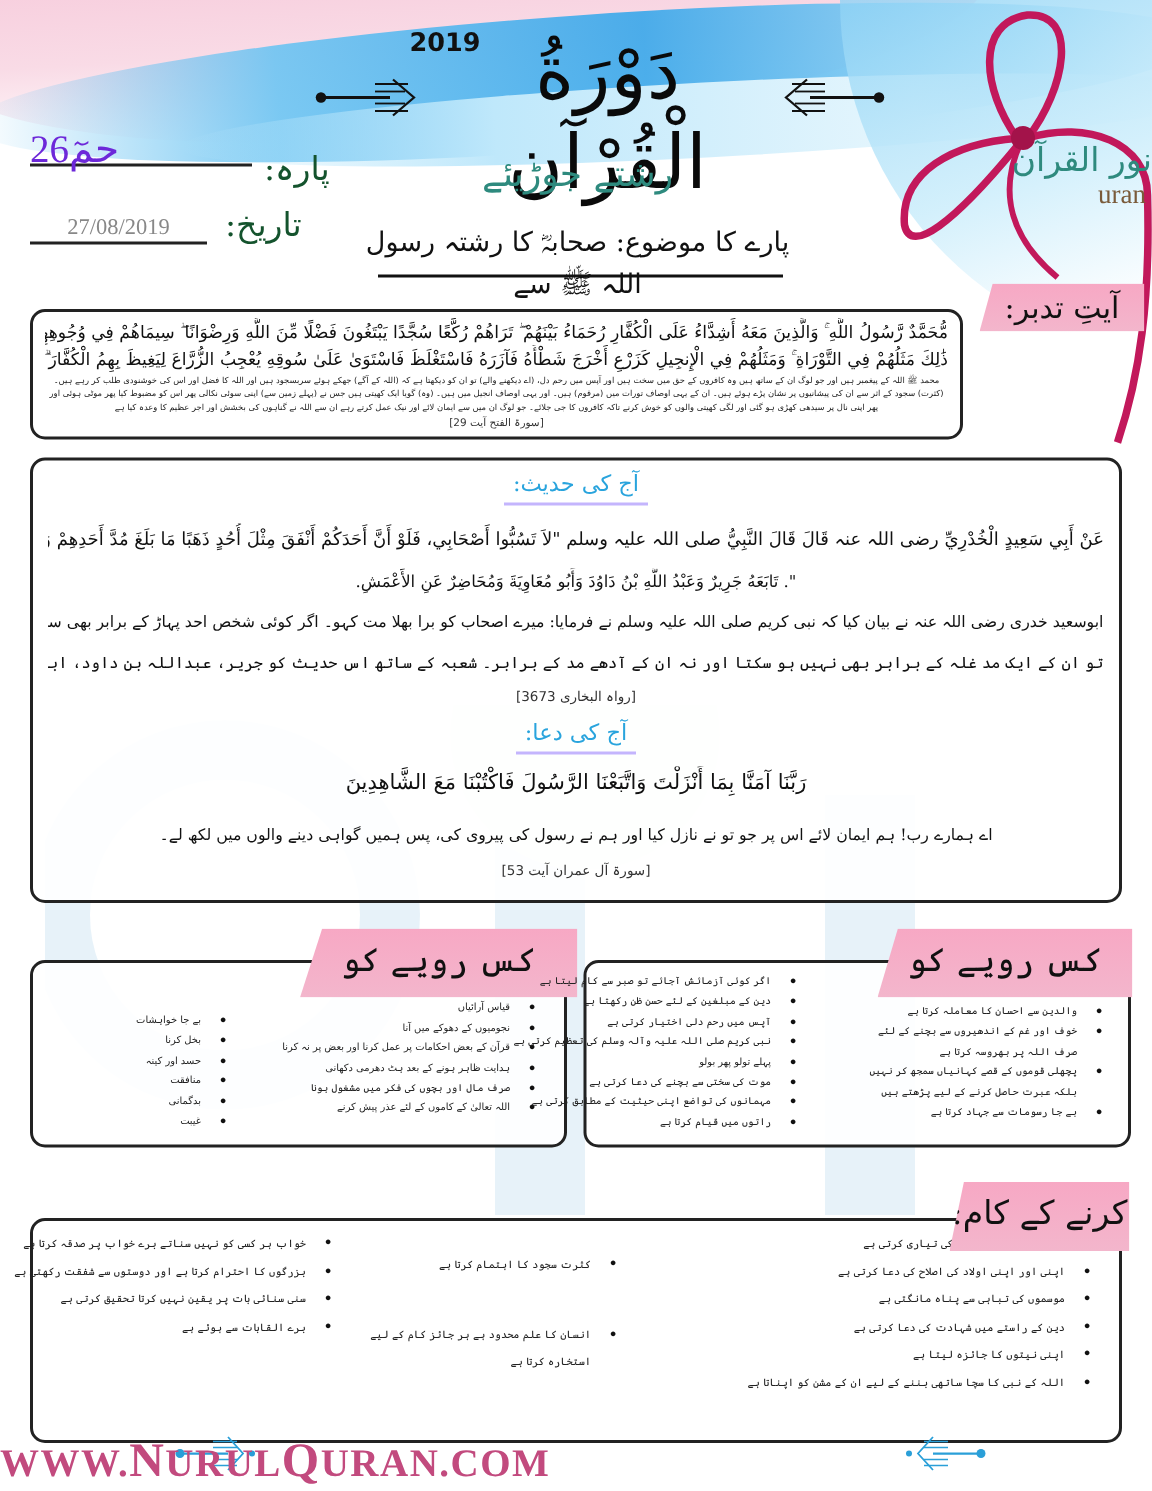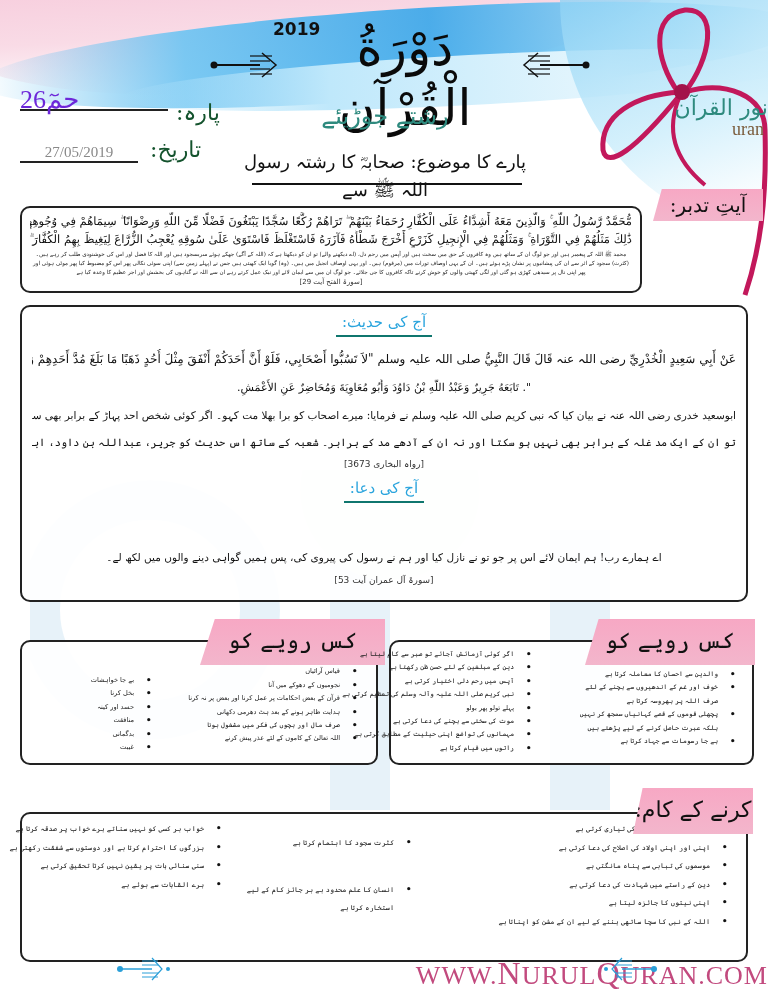--- a/index.html
+++ b/index.html
@@ -89,21 +89,21 @@
   .box-adopt { left: 389px; top: 640px; width: 365px; height: 125px; }
   .box-todo { left: 20px; top: 812px; width: 728px; height: 150px; }
 
   .ar-line { direction: rtl; text-align: center; font-family: "DejaVu Serif", serif; color: #111; white-space: nowrap; overflow: hidden; }
   .ayat-ar1 { position: absolute; left: 8px; right: 8px; top: 4px; font-size: 11.5px; line-height: 18px; }
   .ayat-ar2 { position: absolute; left: 8px; right: 8px; top: 22px; font-size: 11.5px; line-height: 18px; }
   .ayat-ur  { position: absolute; left: 8px; right: 8px; top: 42px; font-size: 5.6px; line-height: 9px; text-align: center; direction: rtl; white-space: normal; color: #222; }
   .ayat-ref { position: absolute; left: 0; right: 0; top: 70px; font-size: 7px; text-align: center; direction: rtl; color: #333; }
 
   .sec-head { position: absolute; left: 0; right: 0; direction: rtl; text-align: center; font-family: "DejaVu Serif", serif; font-size: 15px; color: #29a4dd; }
-  .sec-head span { display: inline-block; padding: 0 6px 4px; border-bottom: 2px solid #0f766e; }
+  .sec-head span { display: inline-block; padding: 0 6px 4px; border-bottom: 2px solid #c4b5fd; }
   .hadith-head { top: 6px; }
   .hadith-ar1 { position: absolute; left: 10px; right: 10px; top: 42px; font-size: 12px; line-height: 20px; }
   .hadith-ar2 { position: absolute; left: 10px; right: 10px; top: 72px; font-size: 11px; line-height: 18px; }
   .hadith-ur1 { position: absolute; left: 10px; right: 10px; top: 97px; font-size: 10.5px; line-height: 22px; text-align: right; }
   .hadith-ur2 { position: absolute; left: 10px; right: 10px; top: 124px; font-size: 10.5px; line-height: 22px; text-align: right; }
   .hadith-ref { position: absolute; left: 0; right: 0; top: 152px; font-size: 9px; text-align: center; direction: rtl; color: #333; }
   .dua-head { top: 172px; }
   .dua-ar { position: absolute; left: 10px; right: 10px; top: 204px; font-size: 14px; line-height: 22px; }
   .dua-ur { position: absolute; left: 10px; right: 10px; top: 240px; font-size: 10.5px; line-height: 20px; }
   .dua-ref { position: absolute; left: 0; right: 0; top: 268px; font-size: 9px; text-align: center; direction: rtl; color: #333; }
@@ -119,22 +119,22 @@
   .leave-col-right { right: 14px; top: 10px; width: 190px; }
   .leave-col-left  { right: 220px; top: 32px; width: 120px; }
   .adopt-col-left  { right: 216px; top: 6px; width: 160px; padding-left: 12px; }
   .adopt-col-right { right: 12px; top: 26px; width: 170px; }
   .todo-col1 { right: 14px; top: 6px; width: 290px; }
   .todo-col2 { right: 330px; top: 20px; width: 170px; }
   .todo-col3 { right: 520px; top: 6px; width: 200px; }
 
   
   .footer-url {
-    position: absolute; left: 0; right: 0; top: 955px; text-align: right;
-    font-family: "Liberation Serif", serif; font-size: 26px; color: #c24a7e; letter-spacing: 1px;
+    position: absolute; left: 0; right: 0; top: 955px; text-align: left;
+    font-family: "Liberation Serif", serif; font-size: 26px; color: #c24a7e; letter-spacing: 1px; font-weight: bold;
   }
   .footer-url .cap { font-size: 32px; }
   .foot-arrow { position: absolute; top: 957px; }
   .fa-left { left: 116px; }
   .fa-right { left: 602px; }
 </style>
 </head>
 <body>
 
 <div class="bg-wave-pink"></div>
@@ -177,21 +177,21 @@
   <line x1="10" y1="9" x2="30" y2="9" stroke="#111" stroke-width="1.2"></line>
   <line x1="10" y1="17" x2="30" y2="17" stroke="#111" stroke-width="1.2"></line>
   <line x1="8" y1="22" x2="30" y2="22" stroke="#111" stroke-width="1.2"></line>
   <path d="M18 1 L4 13 L18 25" fill="none" stroke="#111" stroke-width="1.5"></path>
 </svg>
 
 <div class="subtitle">رشتے جوڑیئے</div>
 
 <div class="para-value">26حمٓ</div>
 <div class="para-label">پارہ:</div>
-<div class="date-value">27/05/2019</div>
+<div class="date-value">27/08/2019</div>
 <div class="date-label">تاریخ:</div>
 
 <div class="topic">پارے کا موضوع: صحابہؓ کا رشتہ رسول اللہ ﷺ سے</div>
 <div class="topic-line"></div>
 
 <div class="logo-box">
   <div class="logo-ar">نور القرآن</div>
   <div class="logo-en">uran</div>
 </div>
 
@@ -205,20 +205,21 @@
 
 <div class="box box-hadith">
   <div class="sec-head hadith-head"><span>آج کی حدیث:</span></div>
   <div class="ar-line hadith-ar1">عَنْ أَبِي سَعِيدٍ الْخُدْرِيِّ رضی اللہ عنہ قَالَ قَالَ النَّبِيُّ صلی اللہ علیہ وسلم "لاَ تَسُبُّوا أَصْحَابِي، فَلَوْ أَنَّ أَحَدَكُمْ أَنْفَقَ مِثْلَ أُحُدٍ ذَهَبًا مَا بَلَغَ مُدَّ أَحَدِهِمْ وَلاَ نَصِيفَهُ</div>
   <div class="ar-line hadith-ar2">". تَابَعَهُ جَرِيرٌ وَعَبْدُ اللَّهِ بْنُ دَاوُدَ وَأَبُو مُعَاوِيَةَ وَمُحَاضِرٌ عَنِ الأَعْمَشِ.</div>
   <div class="ar-line hadith-ur1">ابوسعید خدری رضی اللہ عنہ نے بیان کیا کہ نبی کریم صلی اللہ علیہ وسلم نے فرمایا: میرے اصحاب کو برا بھلا مت کہو۔ اگر کوئی شخص احد پہاڑ کے برابر بھی سونا (اللہ کی راہ میں) خرچ کر ڈالے</div>
   <div class="ar-line hadith-ur2">تو ان کے ایک مد غلہ کے برابر بھی نہیں ہو سکتا اور نہ ان کے آدھے مد کے برابر۔ شعبہ کے ساتھ اس حدیث کو جریر، عبداللہ بن داود، ابومعاویہ اور محاضر نے بھی اعمش سے روایت کیا ہے۔</div>
   <div class="hadith-ref">[رواہ البخاری 3673]</div>
 
   <div class="sec-head dua-head"><span>آج کی دعا:</span></div>
+  <div class="ar-line dua-ar">رَبَّنَا آمَنَّا بِمَا أَنْزَلْتَ وَاتَّبَعْنَا الرَّسُولَ فَاكْتُبْنَا مَعَ الشَّاهِدِينَ</div>
   <div class="ar-line dua-ur">اے ہمارے رب! ہم ایمان لائے اس پر جو تو نے نازل کیا اور ہم نے رسول کی پیروی کی، پس ہمیں گواہی دینے والوں میں لکھ لے۔</div>
   <div class="dua-ref">[سورۃ آل عمران آیت 53]</div>
 </div>
 
 <div class="box box-leave">
   <ul class="blist small leave-col-right">
     <li>عیب جوئی</li>
     <li>قیاس آرائیاں</li>
     <li>نجومیوں کے دھوکے میں آنا</li>
     <li>قرآن کے بعض احکامات پر عمل کرنا اور بعض پر نہ کرنا</li>

